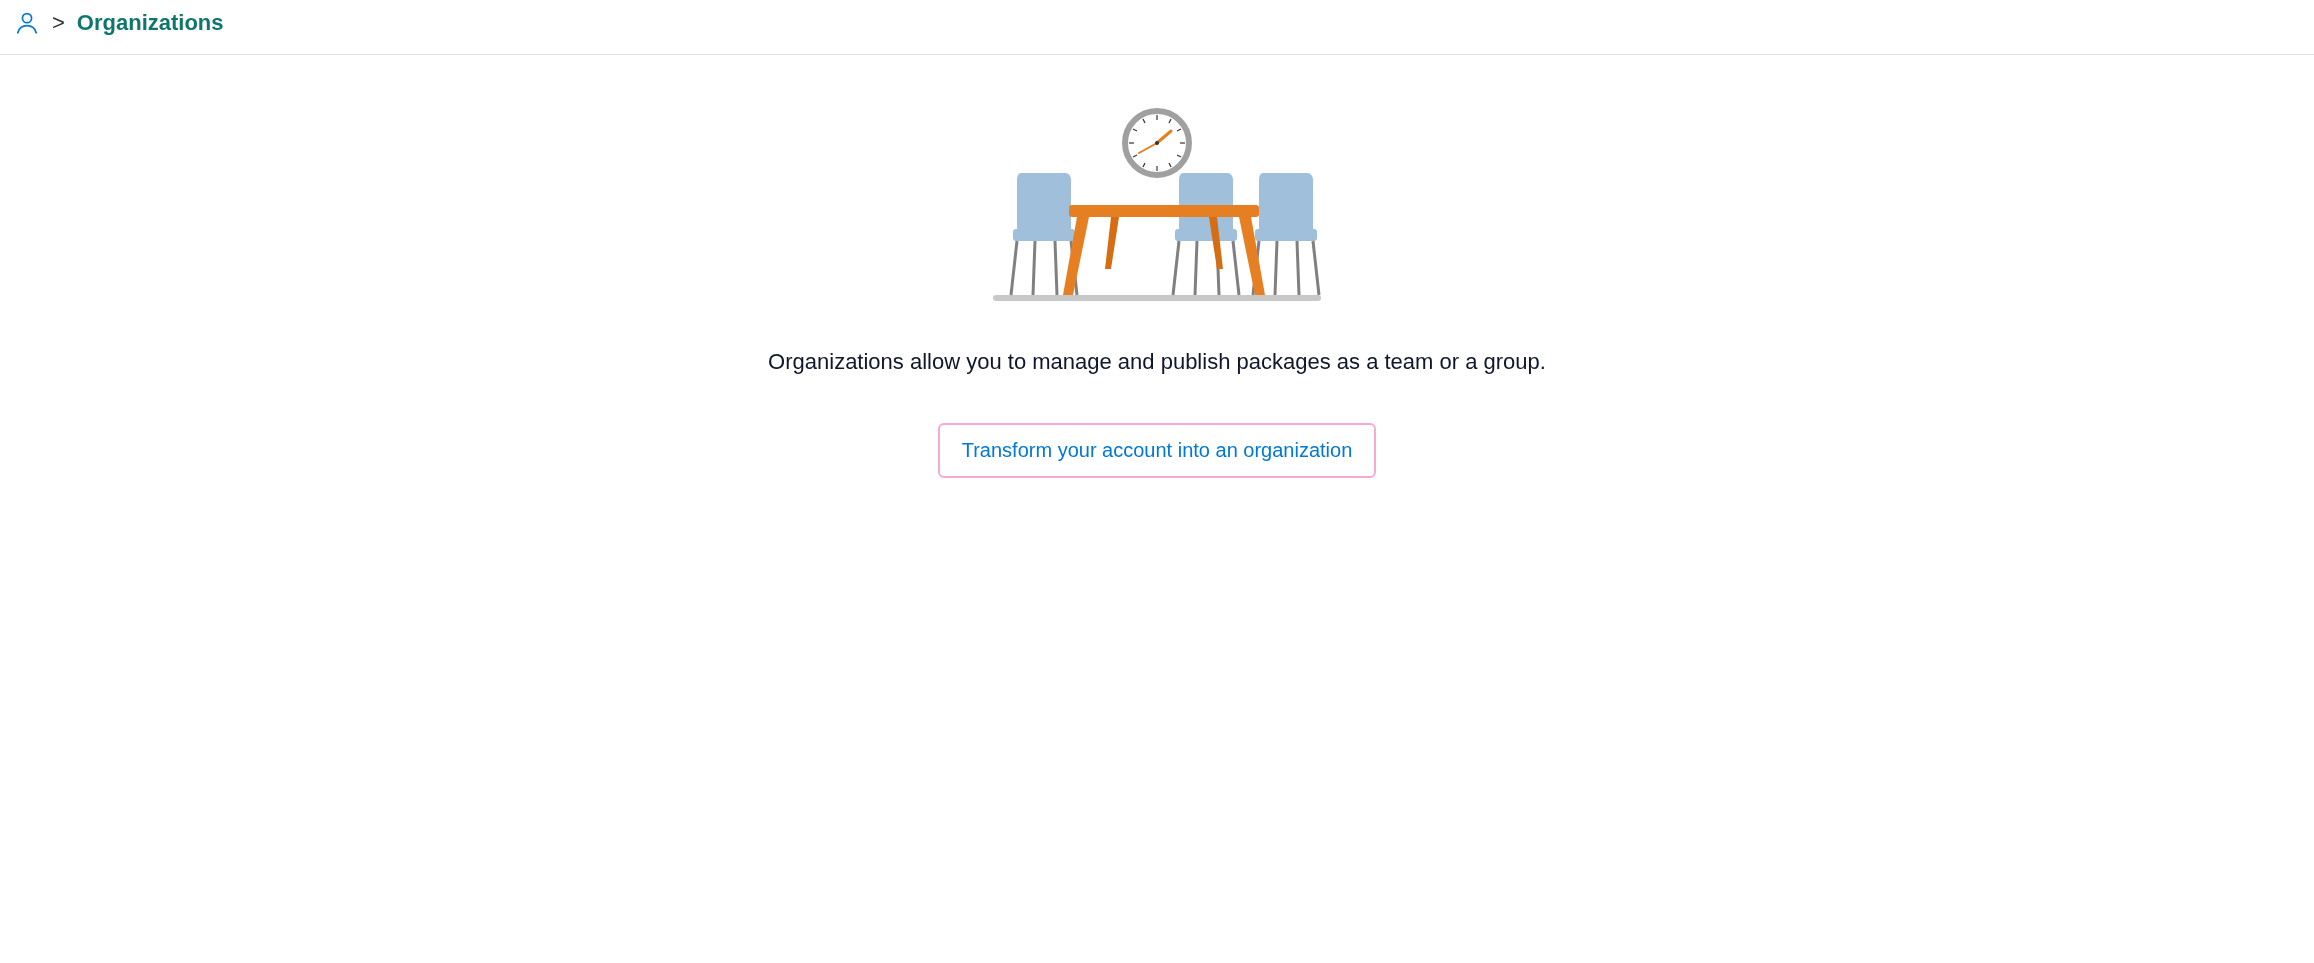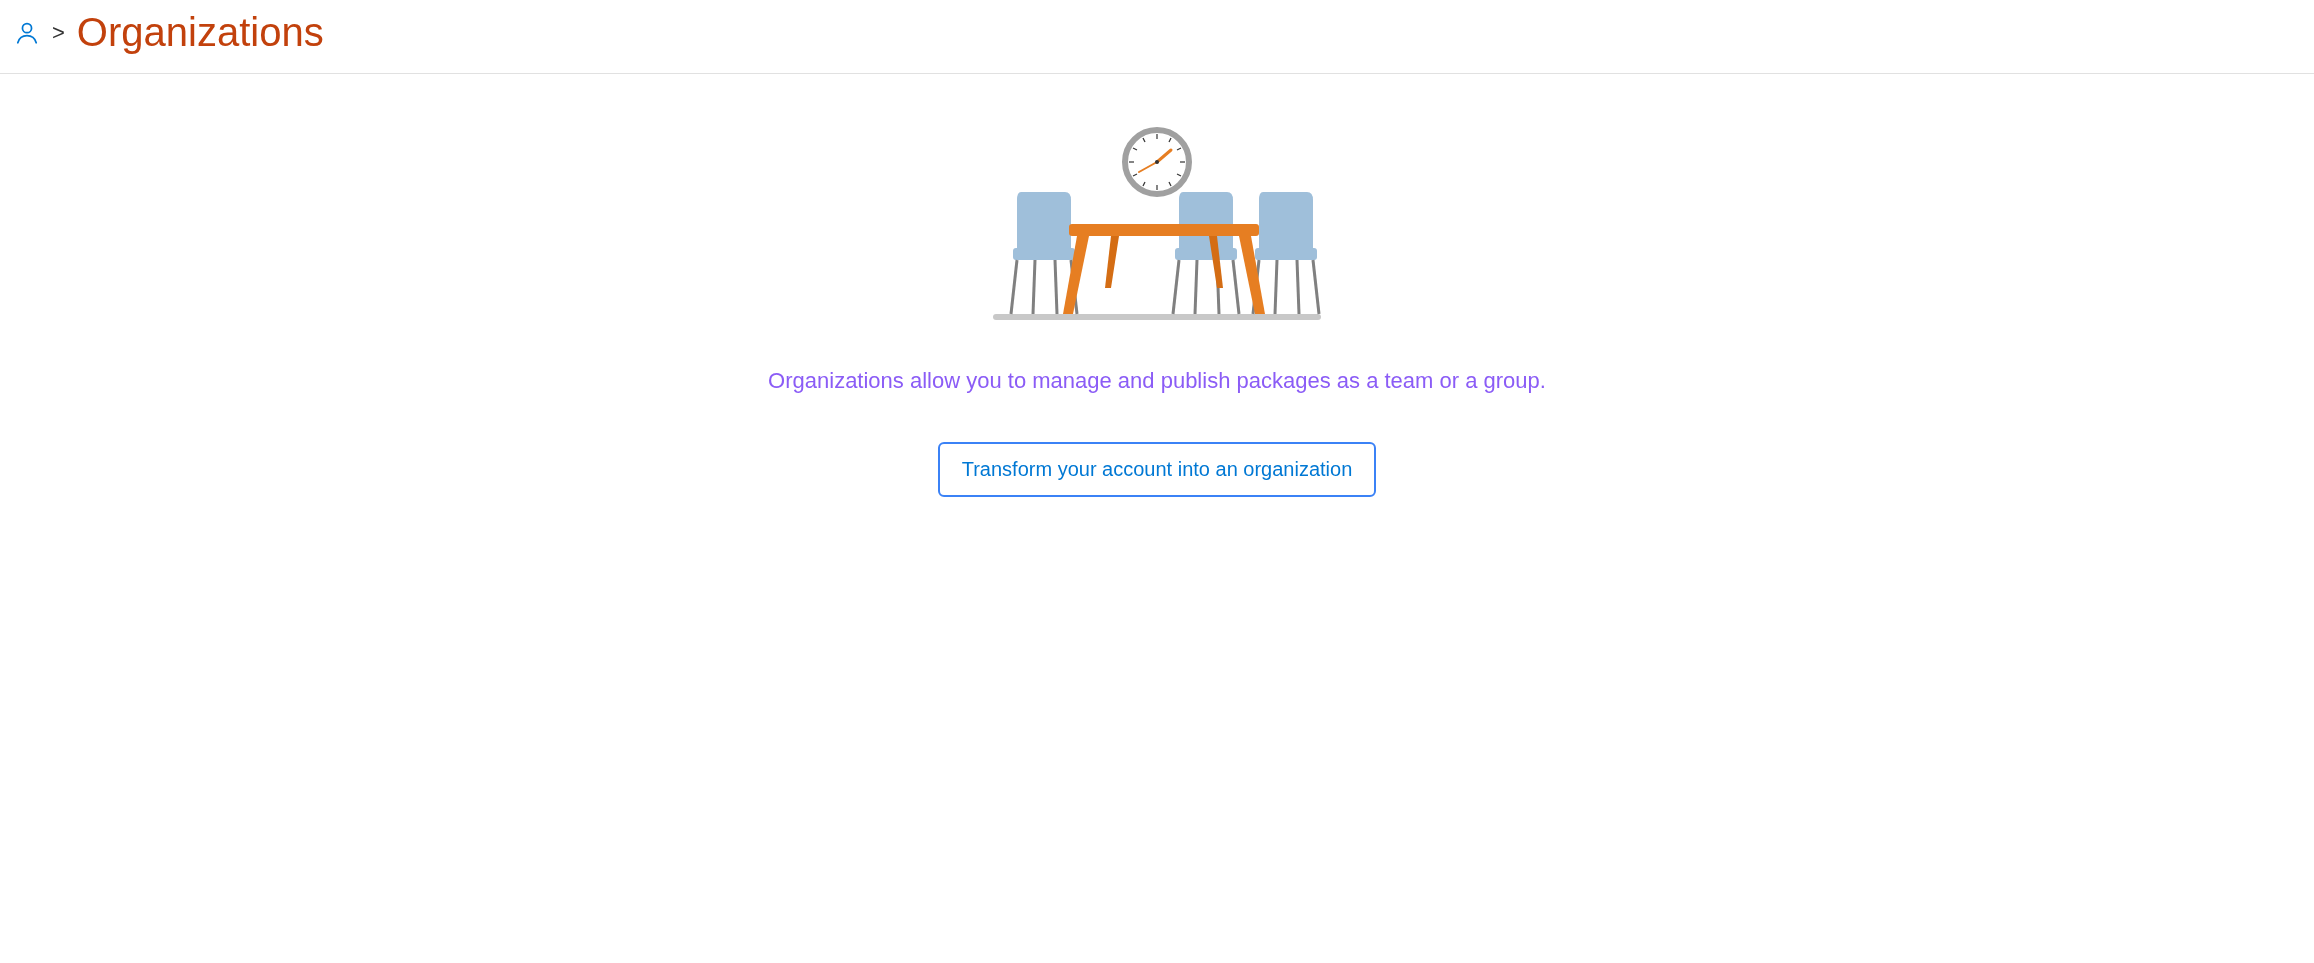--- a/index.html
+++ b/index.html
@@ -24,56 +24,56 @@
       height: 26px;
       display: block;
     }
     .chevron {
       color: #333;
       font-size: 22px;
       font-weight: 300;
       line-height: 1;
     }
     .page-title {
-      font-size: 40px;
-      font-weight: 400;
-      color: #c2410c;
+      font-size: 22px;
+      font-weight: 700;
+      color: #0f766e;
     }
     .content {
       display: flex;
       flex-direction: column;
       align-items: center;
       padding-top: 50px;
     }
     .illustration {
       width: 328px;
       height: auto;
       margin-bottom: 44px;
     }
     .description {
       font-size: 22px;
-      color: #8b5cf6;
+      color: #0f172a;
       text-align: center;
       margin-bottom: 48px;
       font-weight: 400;
     }
     .btn-primary {
       background: #2e78b7;
       color: #ffffff;
       border: none;
       padding: 12px 22px;
       font-size: 19px;
       font-family: inherit;
       cursor: pointer;
       margin-bottom: 28px;
     }
     .btn-outline {
       background: #ffffff;
       color: #0078d4;
-      border: 2px solid #3b82f6;
+      border: 2px solid #f9a8d4;
       padding: 14px 22px;
       font-size: 20px;
       font-family: inherit;
       cursor: pointer;
       border-radius: 6px;
     }
   </style>
 </head>
 <body>
 

